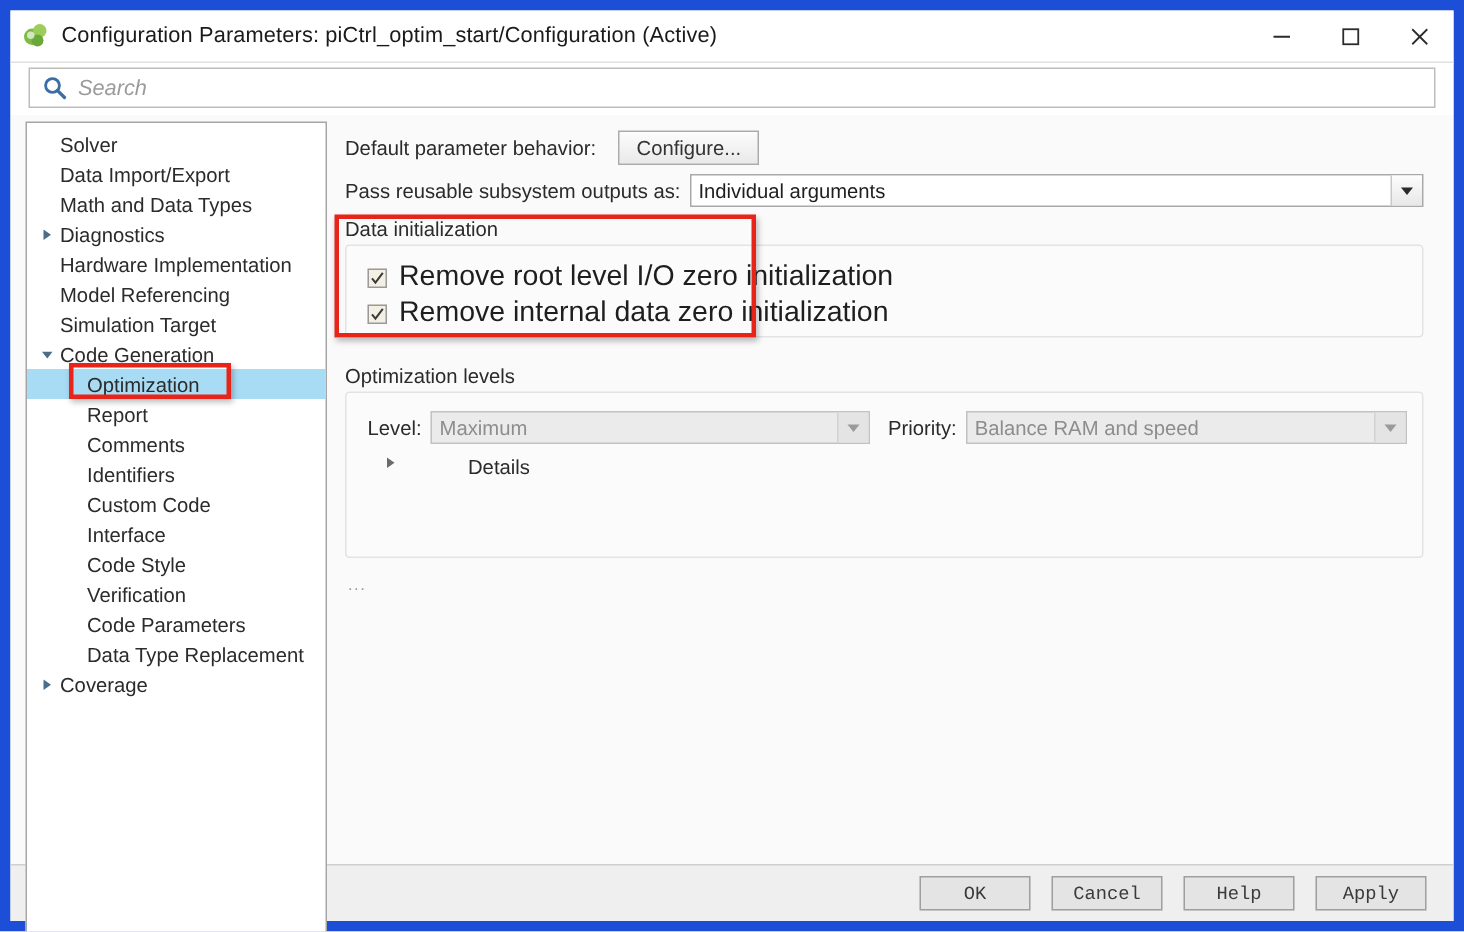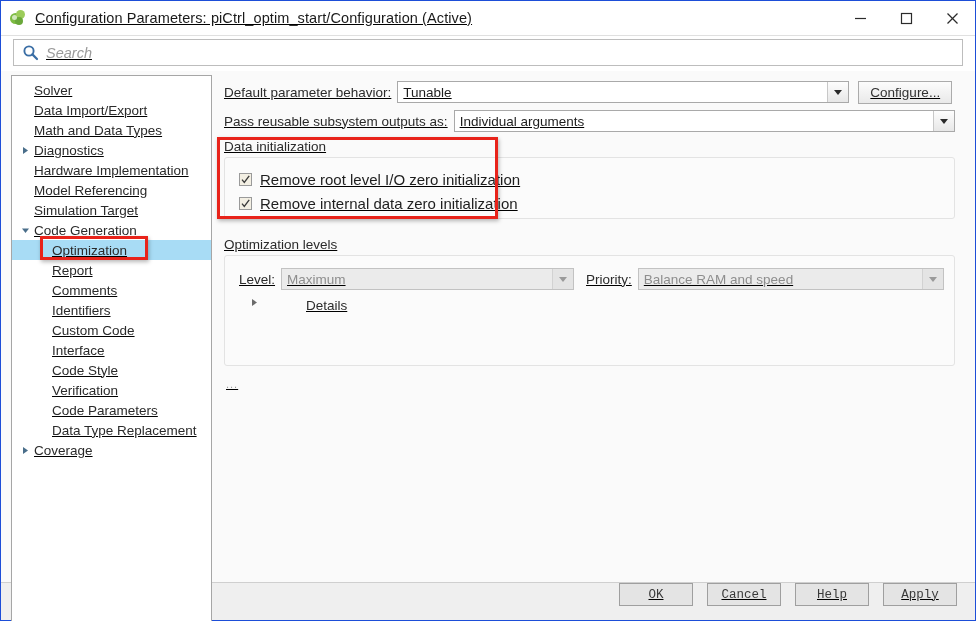--- a/index.html
+++ b/index.html
@@ -7,24 +7,23 @@
     margin: 0; padding: 0;
     width: 976px; height: 621px;
     overflow: hidden;
     font-family: "Liberation Sans", sans-serif;
     background: #ffffff;
   }
   .window {
     position: relative;
     width: 976px; height: 621px;
     background: #fafafa;
-    border: 1px solid #1d4ed8;
+    border: 7px solid #1d4ed8;
     display: flex;
     flex-direction: column;
-    text-decoration: underline;
   }
 
   
   .titlebar {
     height: 35px;
     min-height: 35px;
     background: #ffffff;
     display: flex;
     align-items: center;
     position: relative;
@@ -225,21 +224,21 @@
     width: 13px; height: 13px;
     border: 1px solid #9a9a9a;
     background: #f3efe3;
     margin-right: 8px;
     margin-left: 4px;
     flex: 0 0 auto;
     position: relative;
   }
   .checkbox.plain { background: #ffffff; }
   .checkbox svg { position: absolute; left: 0; top: 0; }
-  .cb-label { font-size: 15px; color: #1e1e1e; white-space: nowrap; }
+  .cb-label { font-size: 19px; color: #1e1e1e; white-space: nowrap; }
 
   .sub-row { display: flex; align-items: center; margin-bottom: 5px; }
   .lbl-inline { font-size: 13.5px; color: #2b2b2b; margin-right: 6px; white-space: nowrap; }
 
   .details-row {
     display: flex; align-items: flex-start;
     height: 20px;
     margin-top: 8px;
     padding-left: 12px;
     font-size: 13.5px;
@@ -256,21 +255,21 @@
     letter-spacing: 1px;
   }
 
   
   .footer {
     height: 38px;
     min-height: 38px;
     background: #efefef;
     border-top: 1px solid #cfcfcf;
     display: flex;
-    align-items: flex-start;
+    align-items: center;
     justify-content: flex-end;
     padding-right: 18px;
     gap: 14px;
   }
   .fbtn {
     width: 74px;
     height: 23px;
     background: #e4e4e4;
     border: 1px solid #9f9f9f;
     font-family: "Liberation Mono", monospace;
@@ -417,26 +416,20 @@
         <span class="tl">Coverage</span>
       </div>
 
       <div class="redbox" style="left:28px; top:160px; width:108px; height:24px;"></div>
     </div>
 
     <div class="content">
 
       <div class="row">
         <span class="row-label">Default parameter behavior:</span>
-        <div class="combo" style="max-width:452px;">
-          <span class="val">Tunable</span>
-          <span class="arrow">
-              <span class="caret"></span>
-            </span>
-        </div>
         <div class="btn">Configure...</div>
       </div>
 
       <div class="row">
         <span class="row-label">Pass reusable subsystem outputs as:</span>
         <div class="combo">
           <span class="val">Individual arguments</span>
           <span class="arrow">
               <span class="caret"></span>
             </span>

